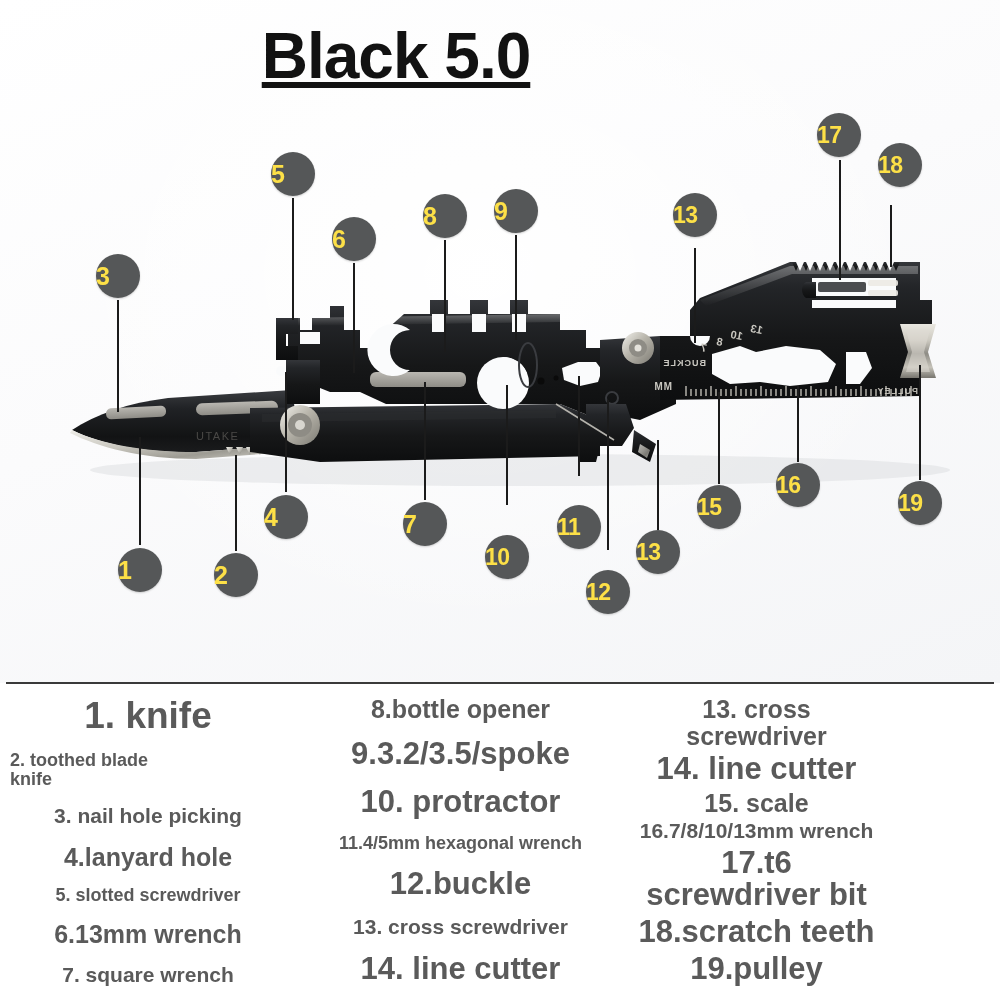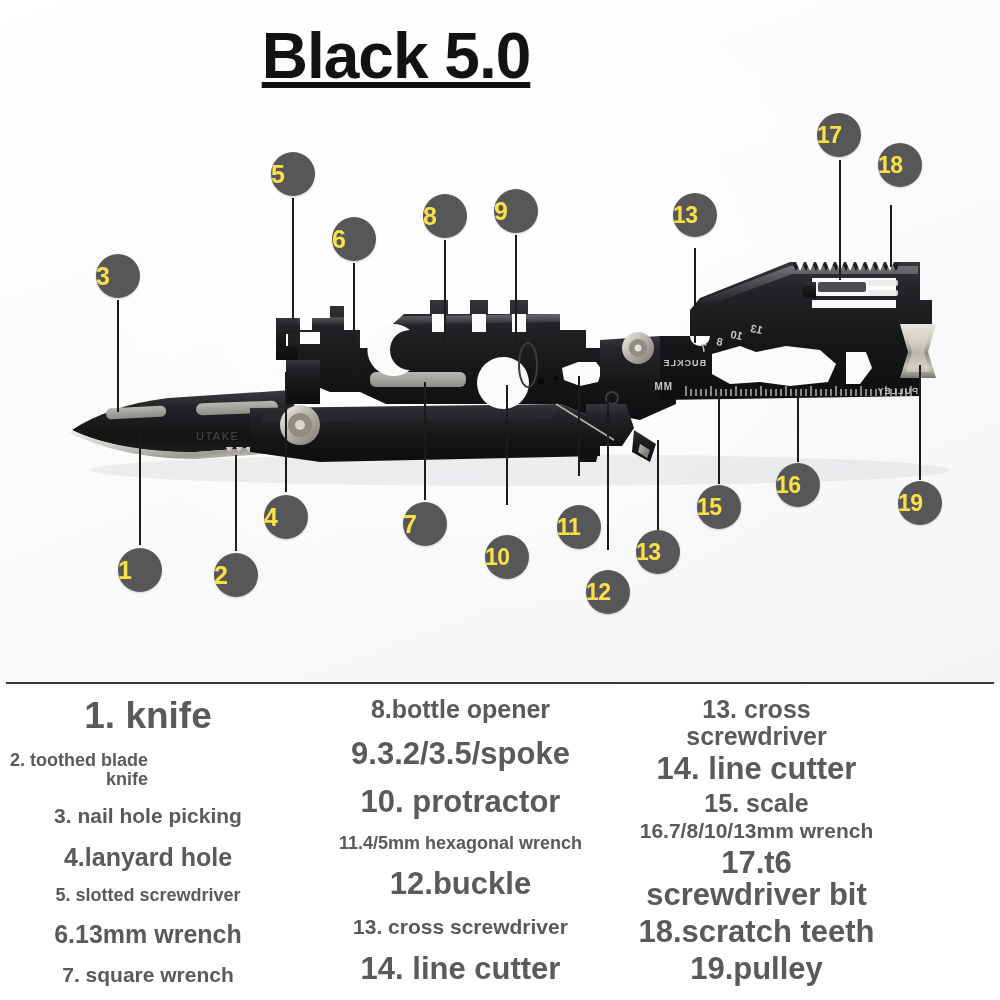--- a/index.html
+++ b/index.html
@@ -92,21 +92,21 @@
     font-weight: bold;
     text-align: center;
     line-height: 1.06;
     white-space: pre-line;
   }
   .sz-xl { font-size: 37px; }
   .sz-lg { font-size: 31px; }
   .sz-md { font-size: 25px; }
   .sz-sm { font-size: 21px; }
   .sz-xs { font-size: 18px; }
-  .al-left { text-align: right; align-self: flex-start; }
+  .al-left { text-align: left; align-self: flex-start; }
 </style>
 </head>
 <body>
 
 <div id="photo-panel">
 
   <div id="title">Black 5.0</div>
 
   <svg id="tool-art" viewBox="0 0 1000 683">
     <defs>

